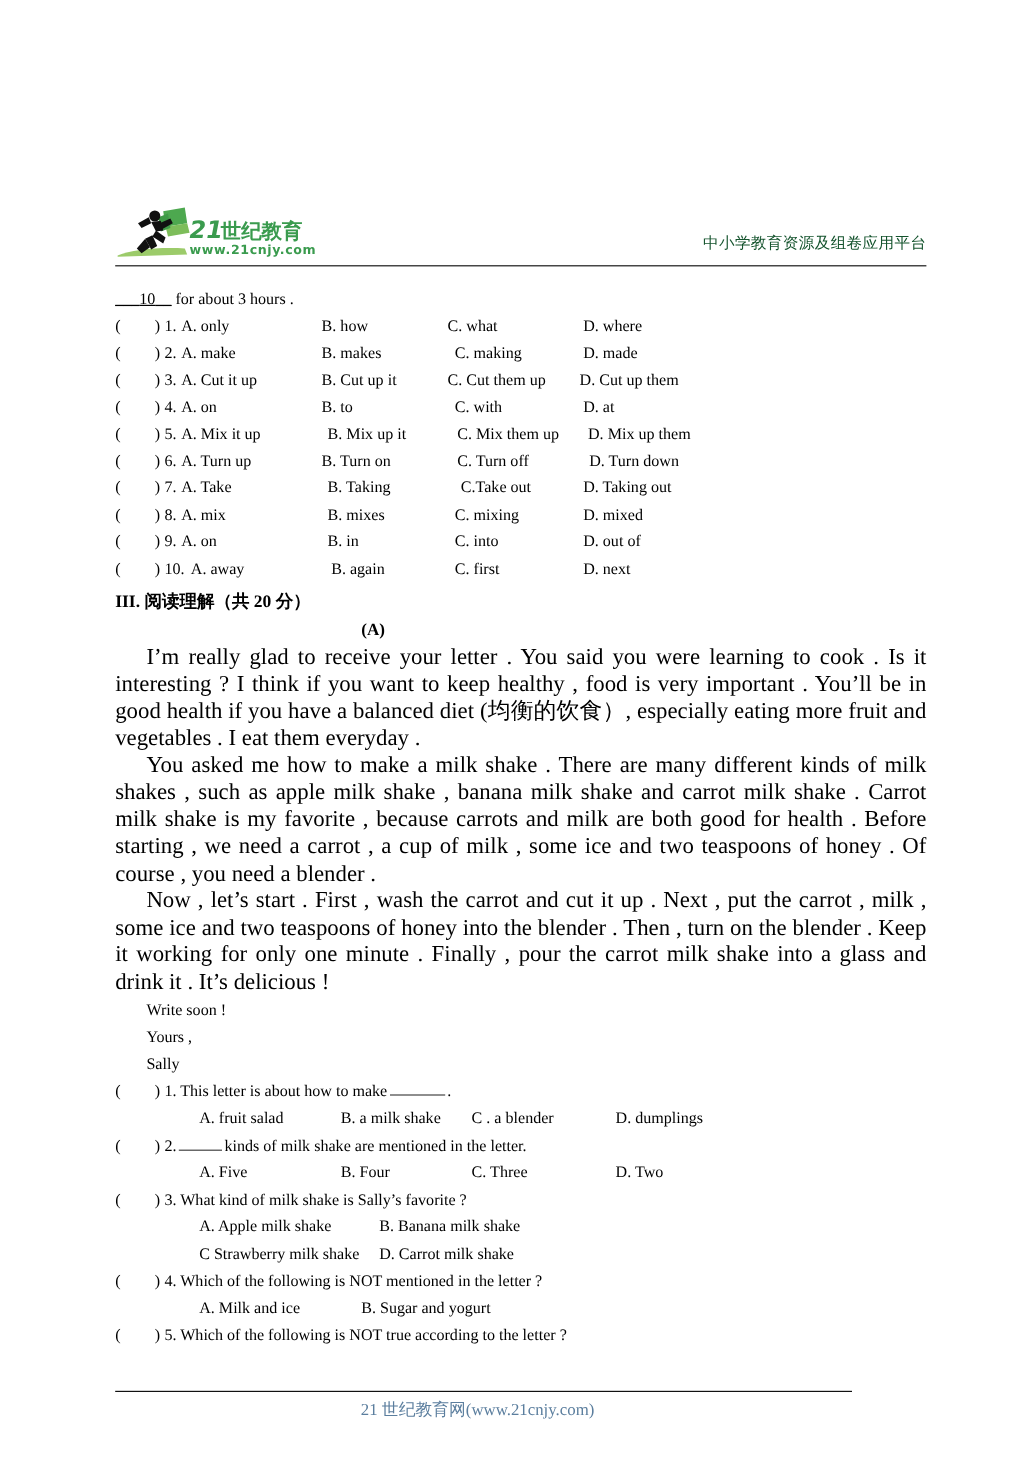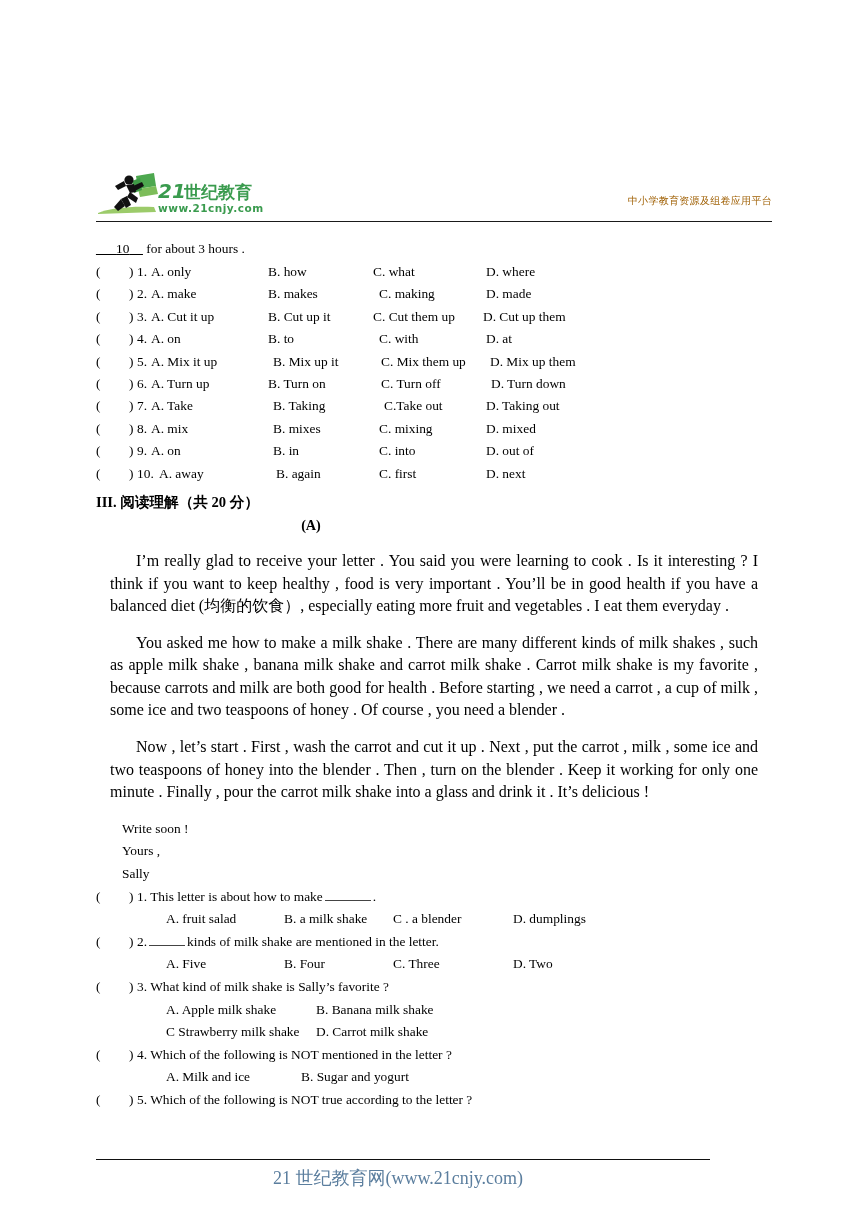--- a/index.html
+++ b/index.html
@@ -38,23 +38,23 @@
     width: 180px;
     height: 48px;
   }
   .logo svg { display: block; }
 
   .header-tagline {
     position: absolute;
     right: 0px;
     top: 22px;
     font-family: Liberation Serif, serif;
-    font-size: 10px;
+    font-size: 13px;
     letter-spacing: 0.3px;
-    color: #a16207;
+    color: #14532d;
     white-space: nowrap;
   }
   .header-rule {
     position: absolute;
     left: 96px;
     top: 221px;
     width: 676px;
     height: 0;
     border-top: 1.4px solid #1a1a1a;
   }
@@ -107,26 +107,26 @@
     text-align: center;
     width: 430px;
     margin: 0 0 1px 0;
   }
 
   .salutation {
     font-size: 13.4px;
     line-height: 22px;
   }
   .para {
-    font-size: 16px;
+    font-size: 19px;
     line-height: 22.6px;
     text-indent: 26px;
     text-align: justify;
     text-justify: inter-word;
-    margin: 14px;
+    margin: 0;
   }
   .para-noindent-sm {
     font-size: 13.4px;
     line-height: 22.6px;
     text-indent: 26px;
     margin: 0;
     white-space: nowrap;
   }
   .sign-line {
     font-size: 13.4px;
@@ -174,21 +174,21 @@
     width: 614px;
     height: 0;
     border-top: 1.3px solid #111111;
   }
   .footer-text {
     position: absolute;
     left: 0px;
     top: 1166px;
     width: 796px;
     text-align: center;
-    font-size: 18px;
+    font-size: 14px;
     color: #5b7e9e;
     font-family: "Liberation Serif", "DejaVu Serif", serif;
   }
 </style>
 </head>
 <body>
 
 <div class="page">
 
   <div class="header">

